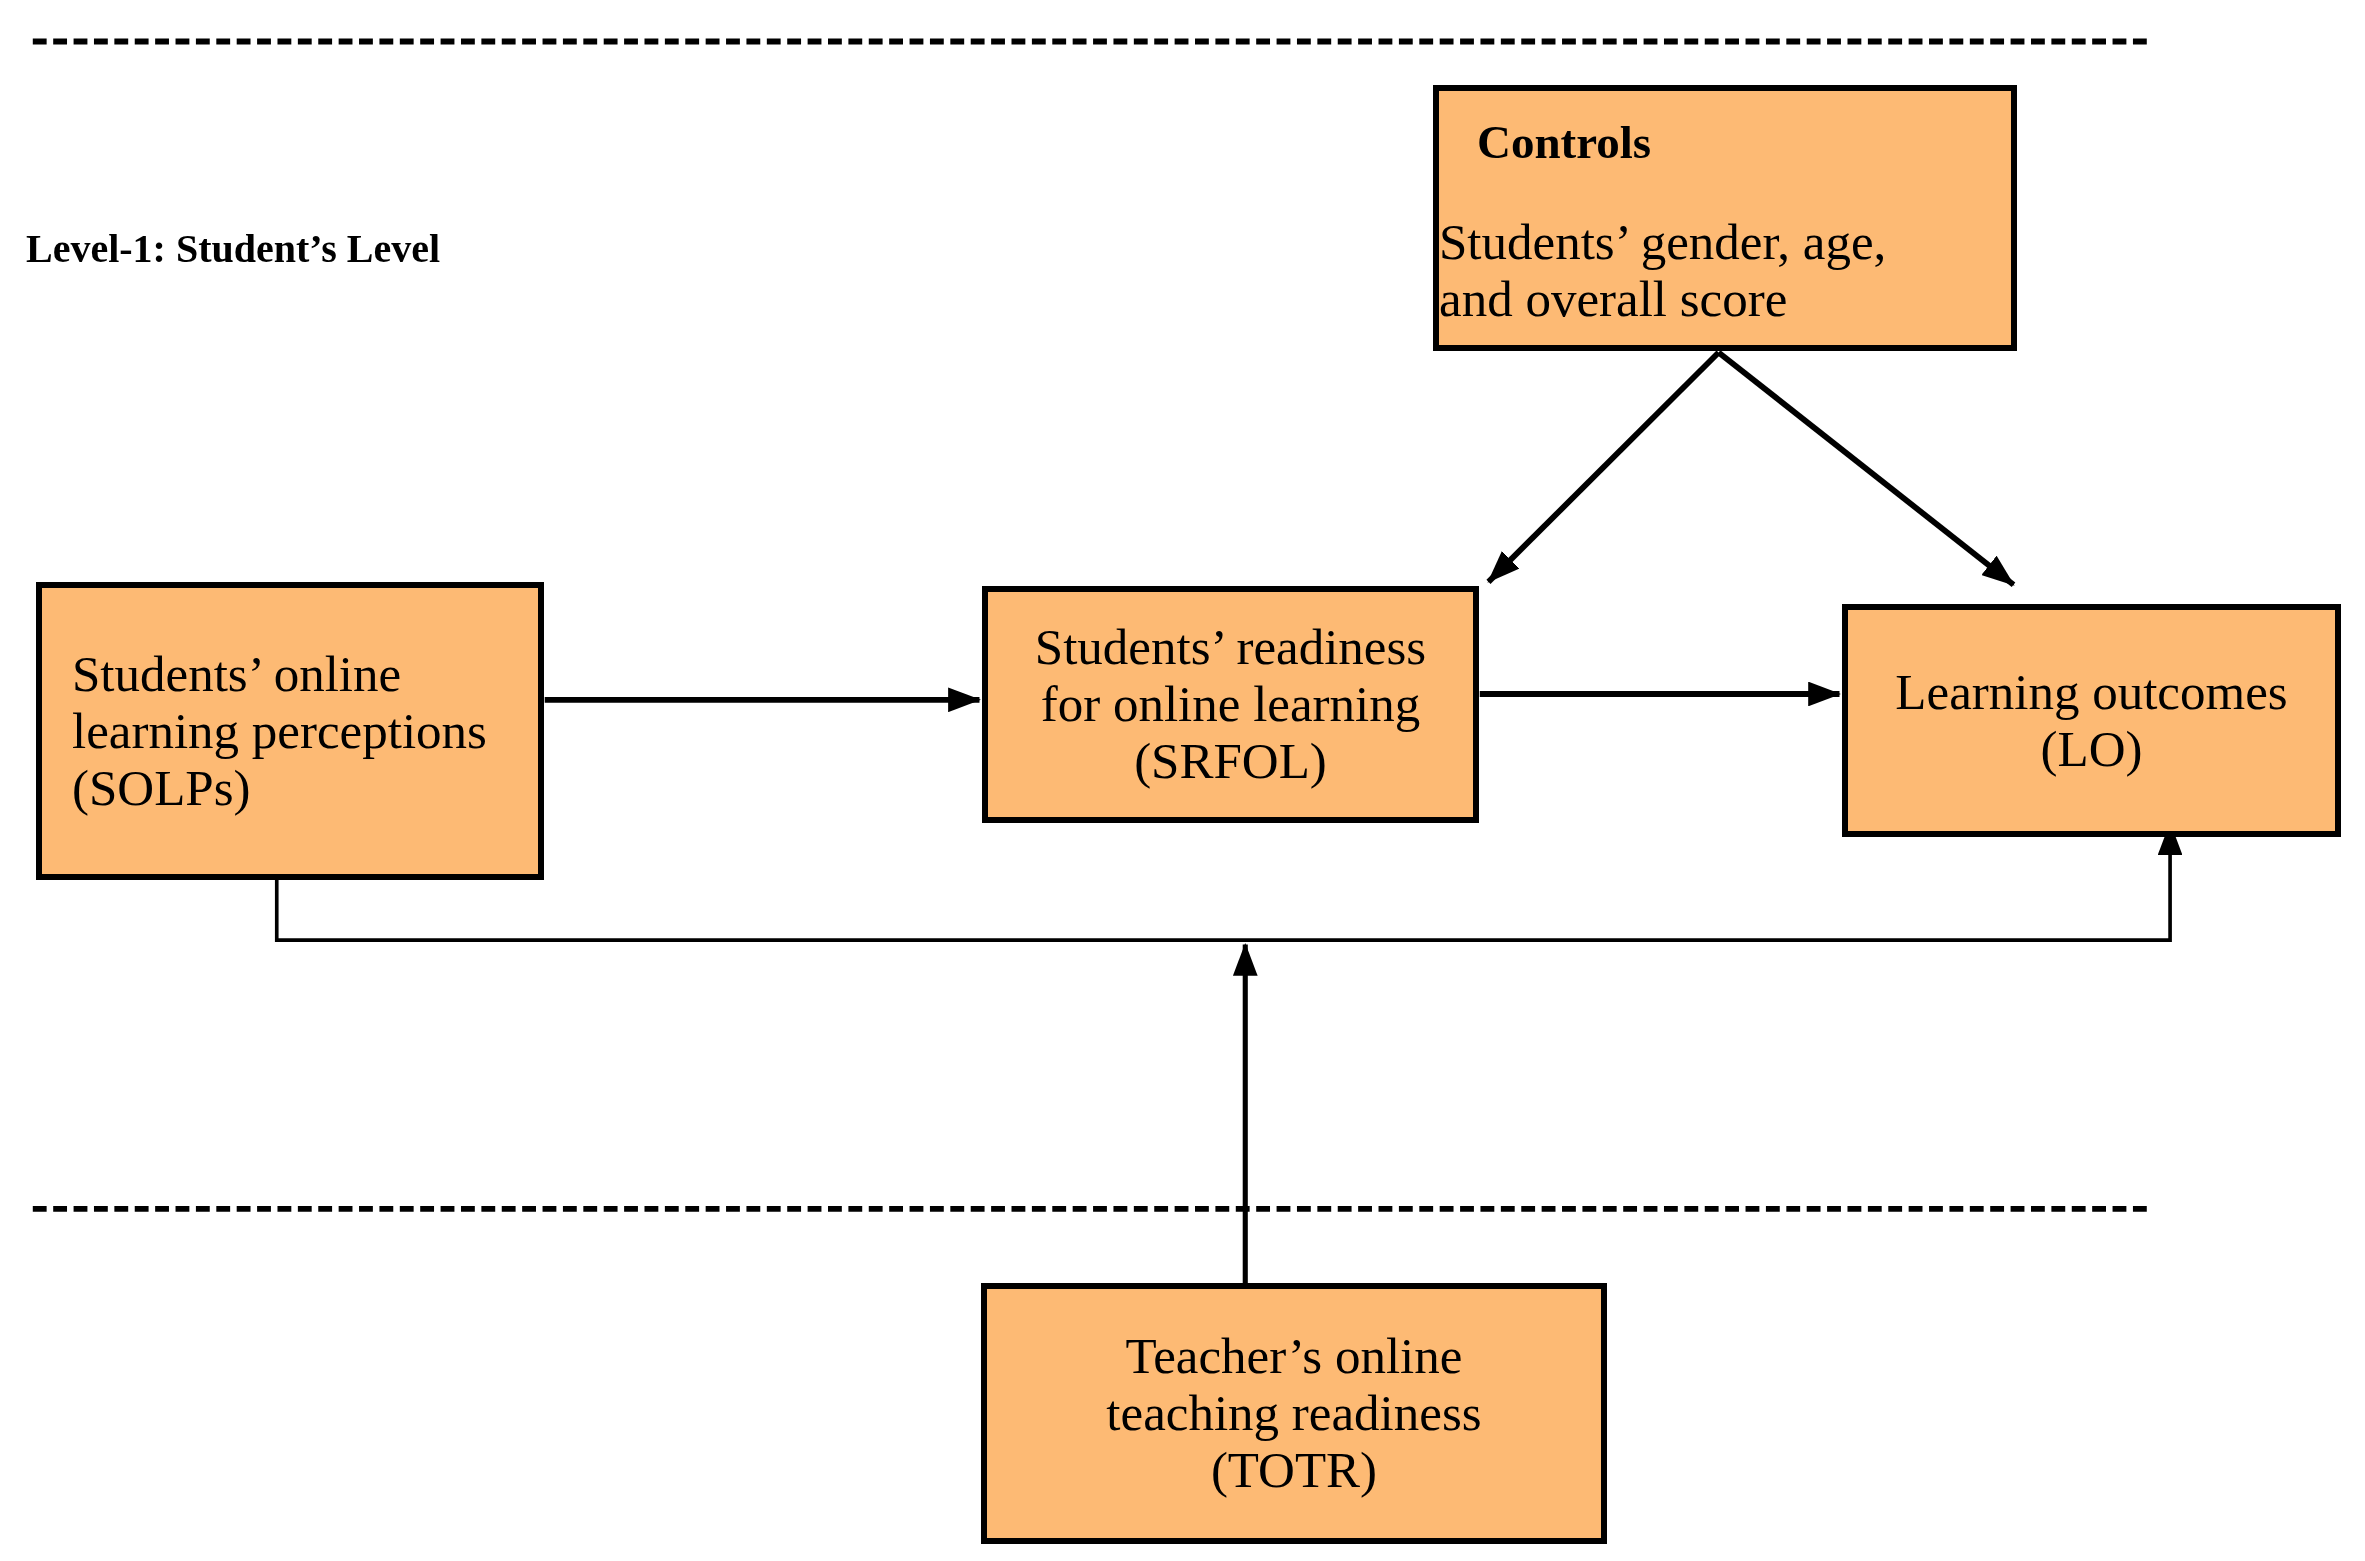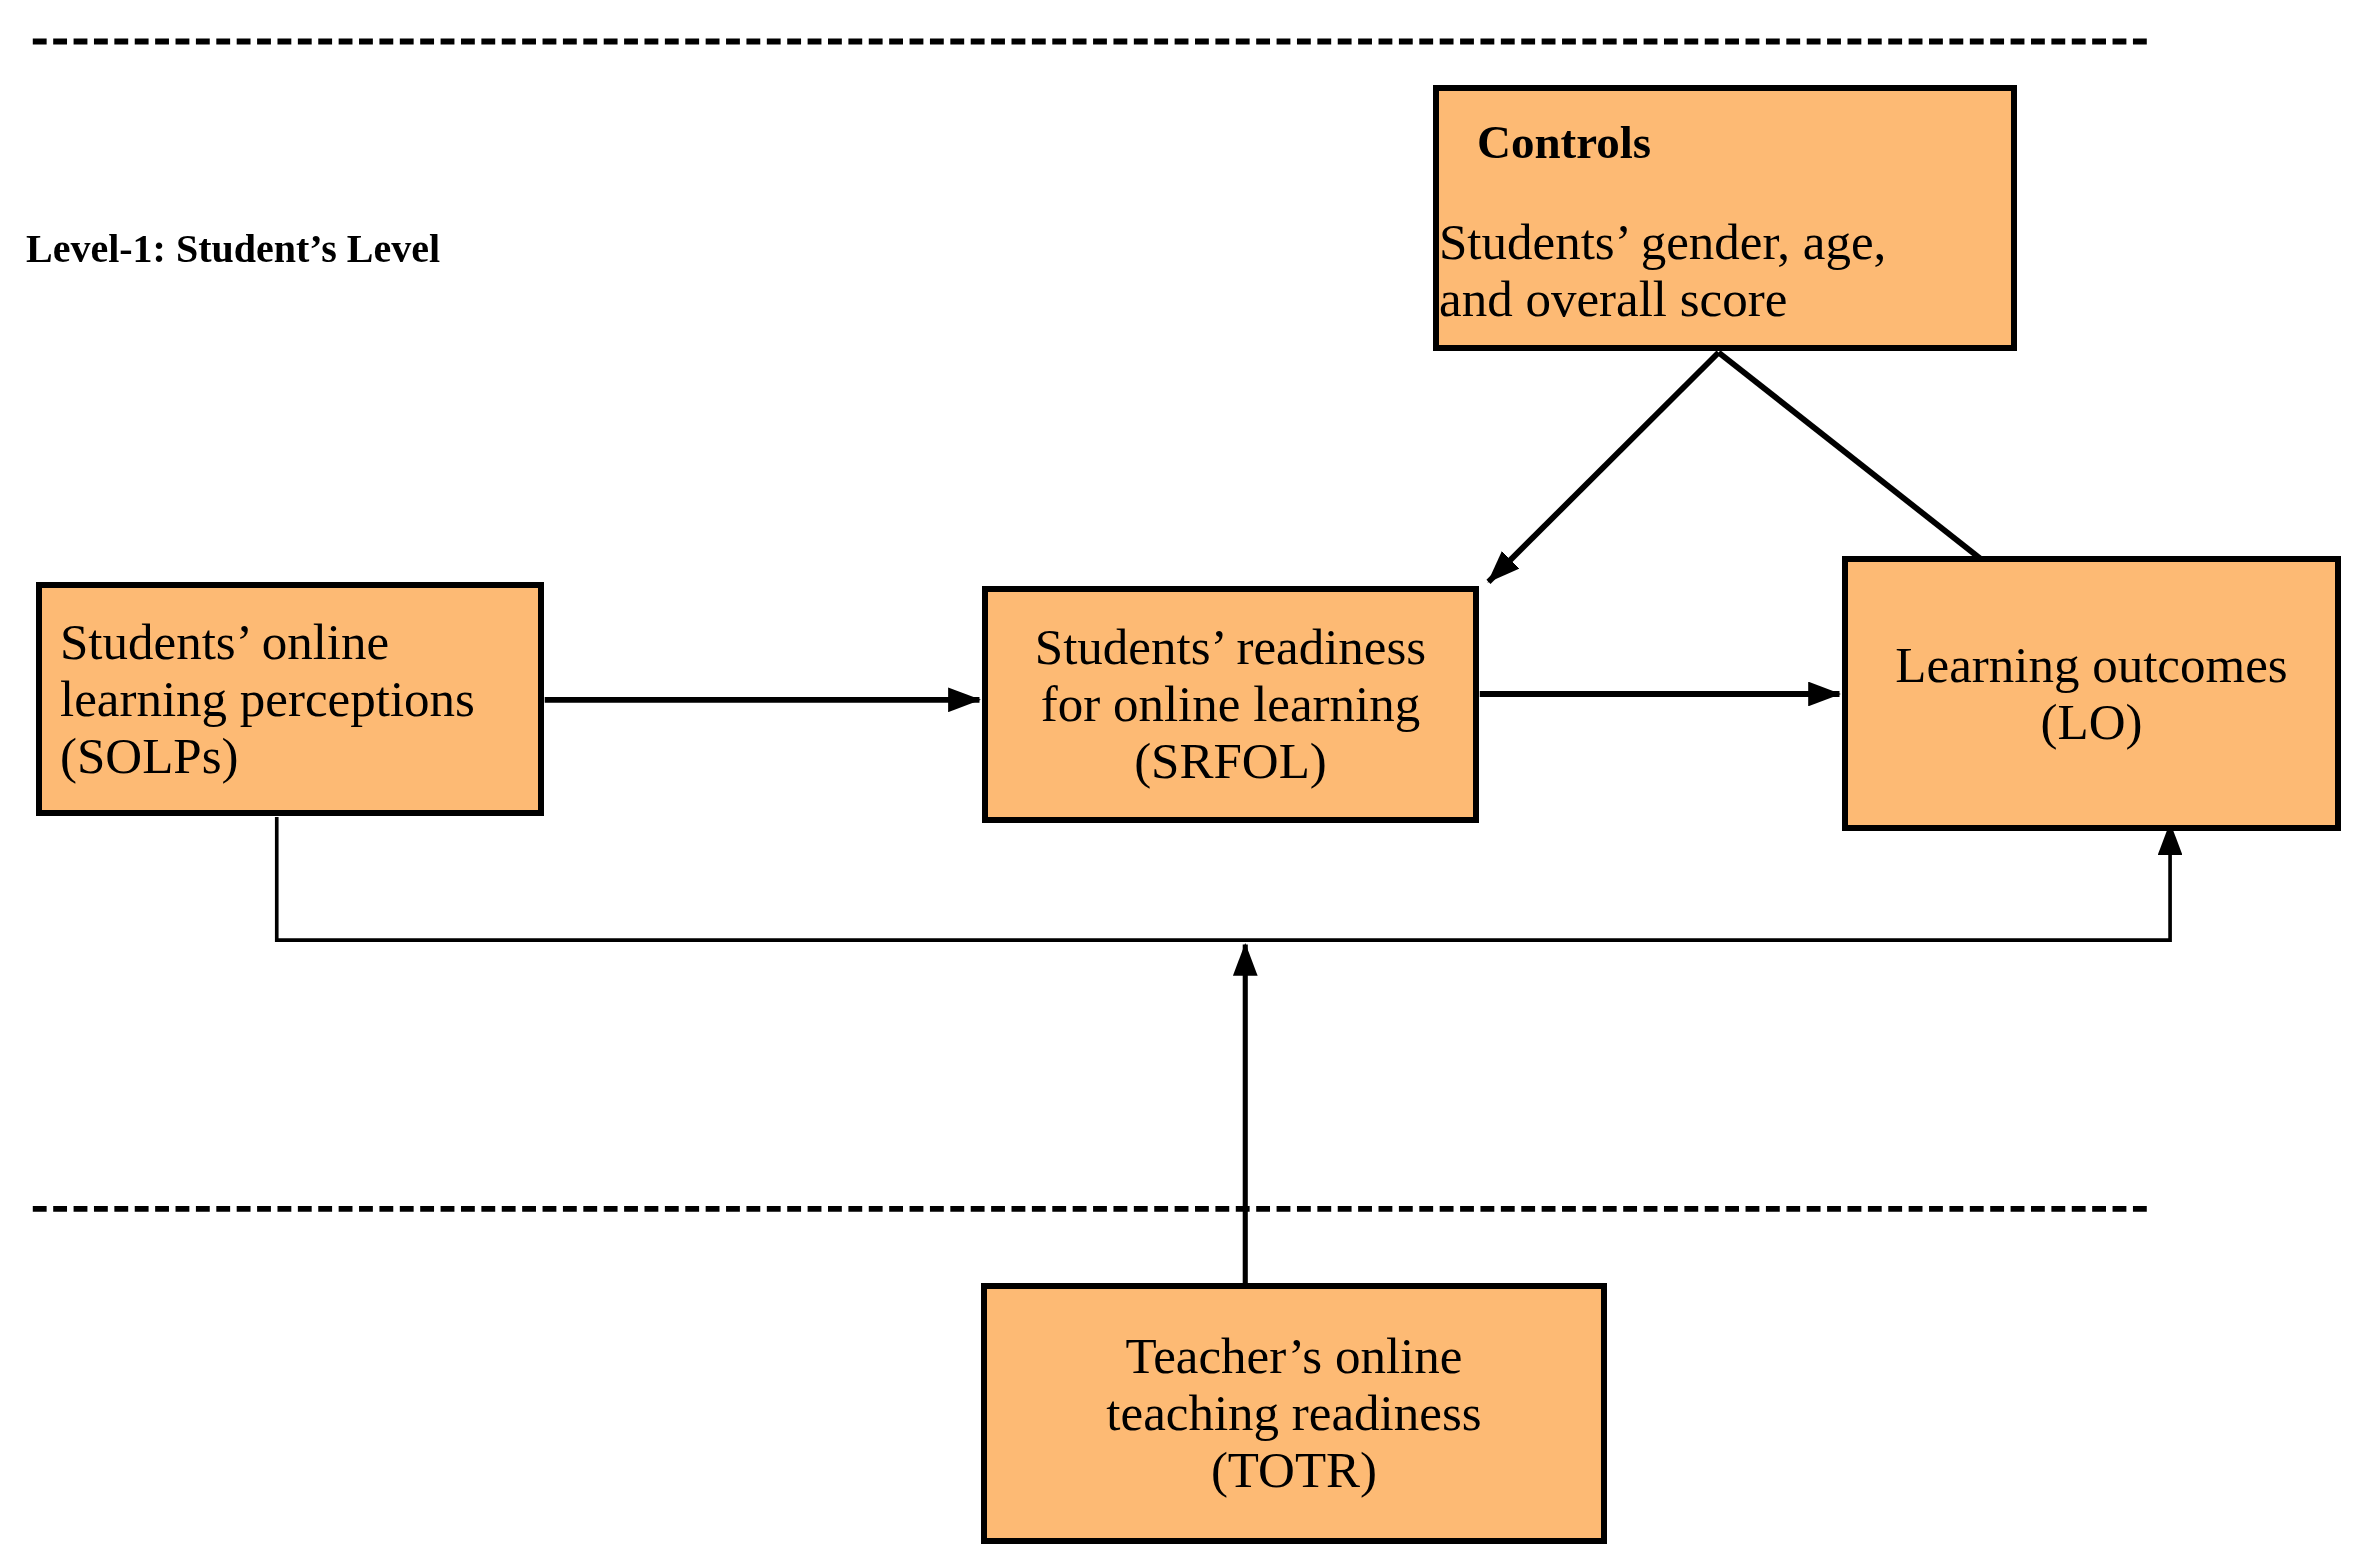--- a/index.html
+++ b/index.html
@@ -43,27 +43,27 @@
     justify-content: center;
     align-items: center;
   }
   .box-text {
     font-size: 51px;
     line-height: 57px;
     text-align: center;
     white-space: pre-line;
   }
   #solps-box {
-    left: 36px; top: 582px; width: 508px; height: 234px;
+    left: 36px; top: 582px; width: 508px; height: 298px;
     align-items: flex-start;
-    padding-left: 18px;
+    padding-left: 30px;
   }
   #solps-box .box-text { text-align: left; }
   #srfol-box { left: 982px; top: 586px; width: 497px; height: 237px; }
-  #lo-box    { left: 1842px; top: 556px; width: 499px; height: 275px; }
+  #lo-box    { left: 1842px; top: 604px; width: 499px; height: 233px; }
   #totr-box  { left: 981px; top: 1283px; width: 626px; height: 261px; }
   #controls-box {
     left: 1433px; top: 85px; width: 584px; height: 266px;
     justify-content: flex-start;
     align-items: stretch;
   }
   .controls-title {
     margin: 23px 0 0 38px;
     font-size: 47px;
     font-weight: 700;

